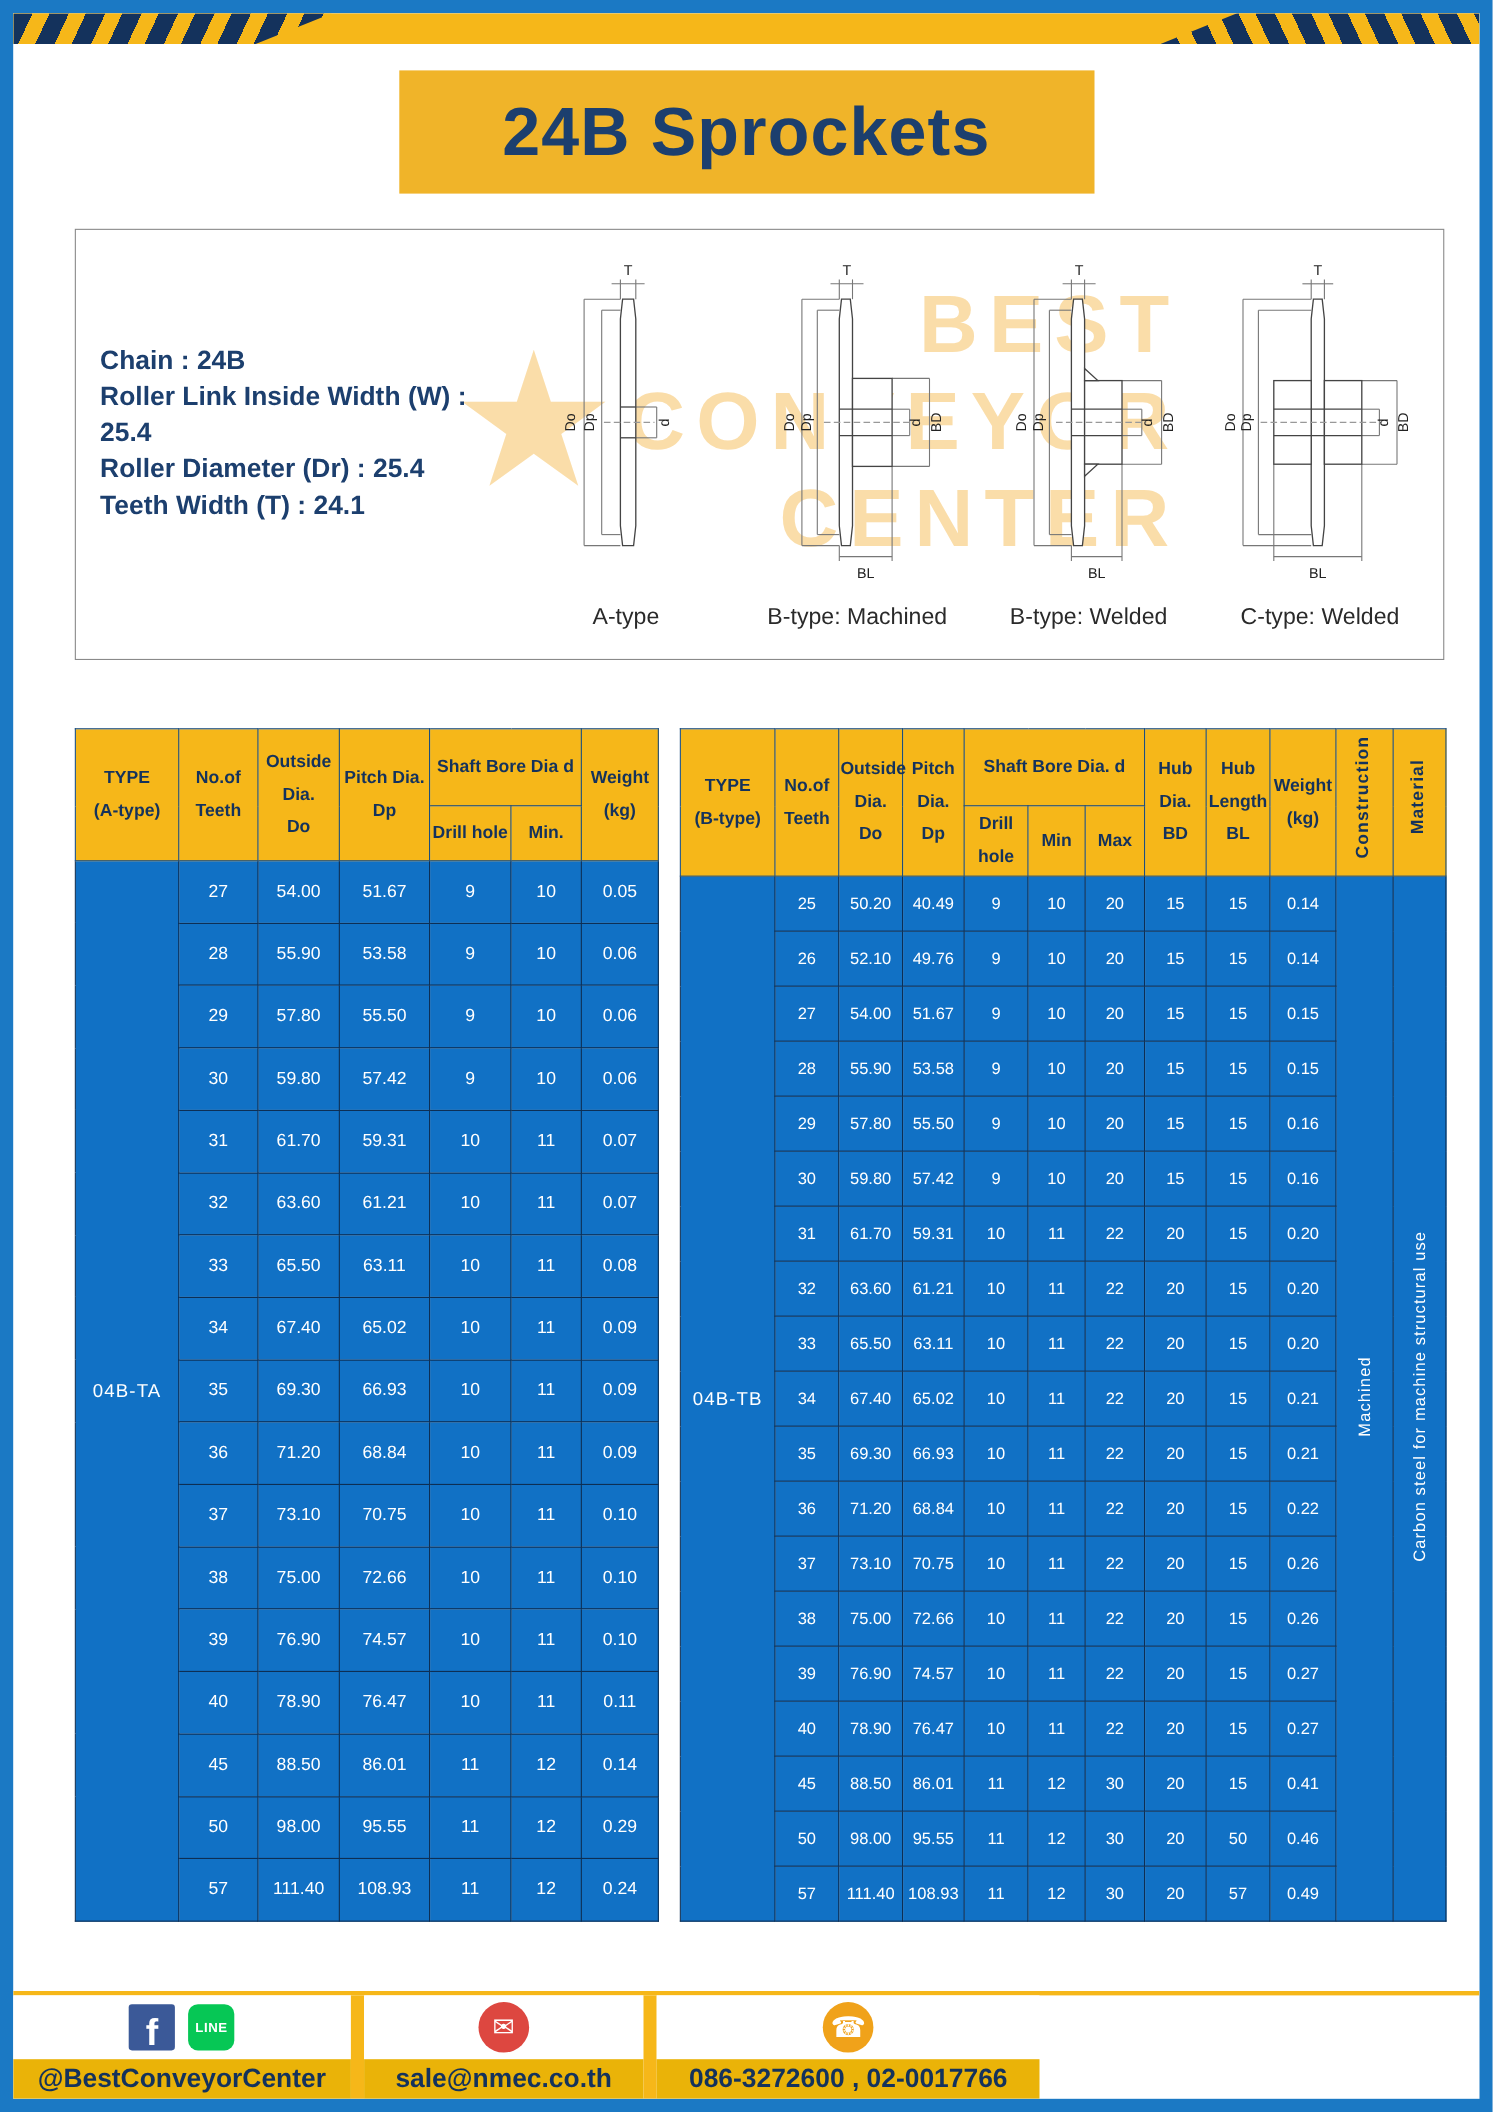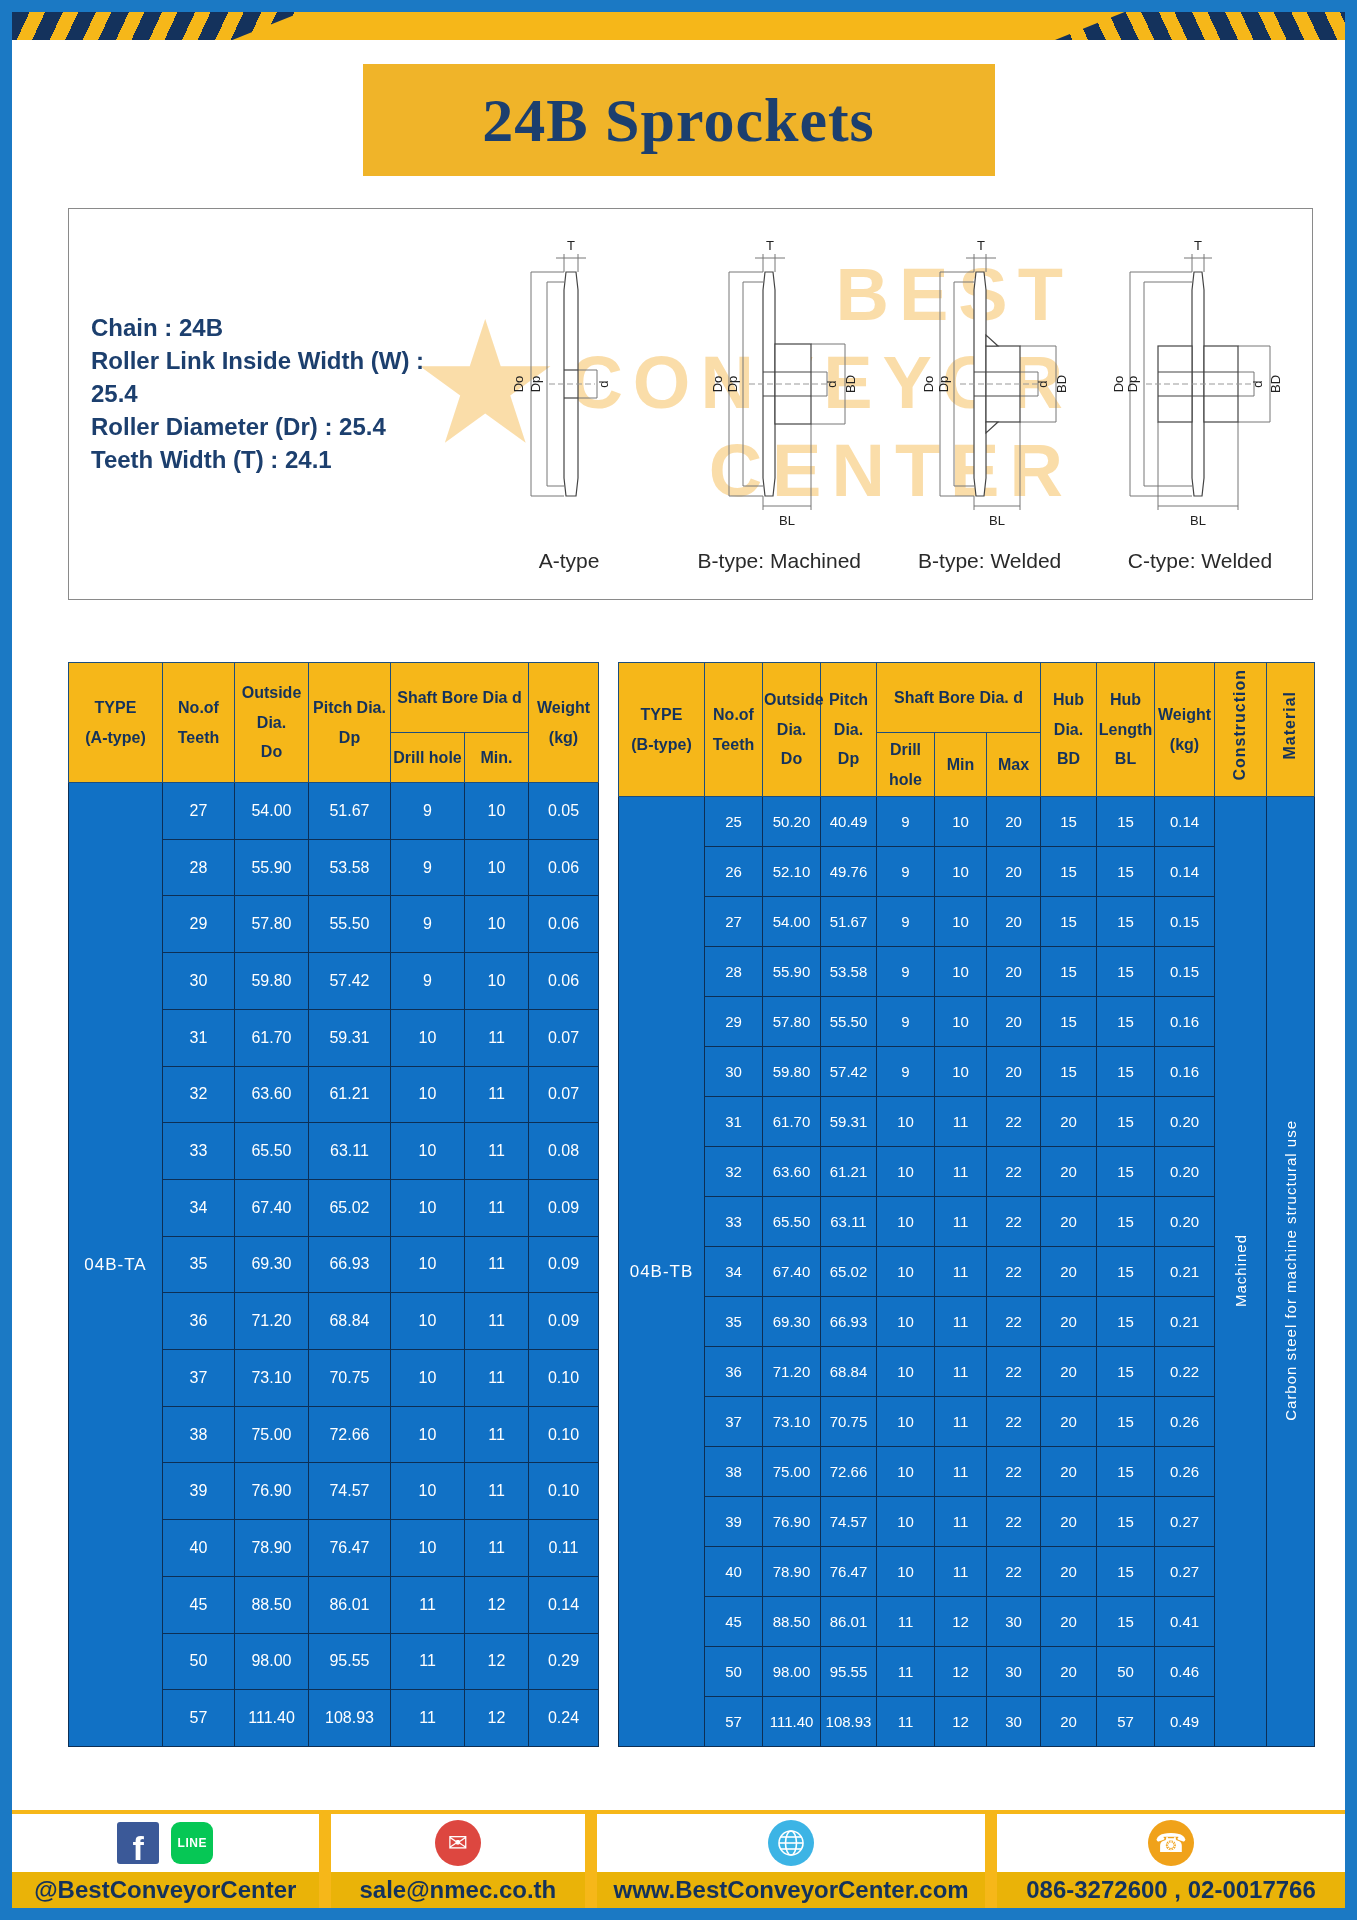--- a/index.html
+++ b/index.html
@@ -7,21 +7,21 @@
   .page { width:1357px; height:1920px; position:relative; background:#1b79c4; margin:0 auto; }
   .inner { position:absolute; inset:12px; background:#ffffff; overflow:hidden; }
 
   
   .topbar { position:absolute; top:0; left:0; right:0; height:28px; background:#f6b719; }
   .hz { position:absolute; top:0; height:100%; background:repeating-linear-gradient(115deg,#14325c 0 16px,#f6b719 16px 30px); }
   .hz-l { left:0; width:290px; clip-path:polygon(0 0,100% 0,76% 100%,0 100%); }
   .hz-r { right:0; width:290px; background:repeating-linear-gradient(65deg,#14325c 0 16px,#f6b719 16px 30px); clip-path:polygon(24% 0,100% 0,100% 100%,0 100%); }
 
   
-  .title-banner { position:absolute; top:52px; left:50%; transform:translateX(-50%); width:632px; height:112px; background:#f0b429; display:flex; align-items:center; justify-content:center;font-family:Liberation Serif, serif; }
+  .title-banner { position:absolute; top:52px; left:50%; transform:translateX(-50%); width:632px; height:112px; background:#f0b429; display:flex; align-items:center; justify-content:center; }
   .title-banner h1 { margin:0; font-size:62px; font-weight:800; color:#1c3f6e; letter-spacing:1px; }
 
   
   .spec-box { position:absolute; top:196px; left:56px; width:1245px; height:392px; border:1px solid #8a8a8a; display:flex; overflow:hidden; background:#fff; }
   .specs { width:400px; padding:102px 0 0 22px; color:#1c3f6e; font-weight:bold; font-size:24px; line-height:33px; position:relative; z-index:2; }
   .diagrams { flex:1; display:flex; justify-content:space-between; padding:10px 12px 2px 0; position:relative; z-index:2; }
   .fig { width:200px; display:flex; flex-direction:column; align-items:center; }
   .fig svg { width:200px; height:330px; }
   .fig-caption { font-size:21px; color:#2a2a2a; margin-top:0px; }
   .dim text { font-size:13px; fill:#222; }
@@ -698,36 +698,20 @@
           <div class="icon-line">LINE</div>
         </div>
         <div class="f-band">@BestConveyorCenter</div>
       </div>
       <div class="f-sec" style="flex-basis:20%">
         <div class="f-top">
           <div class="icon-round icon-mail">✉</div>
         </div>
         <div class="f-band">sale@nmec.co.th</div>
       </div>
-      <div class="f-sec" style="flex-basis:30%">
-        <div class="f-top">
-          <div class="icon-round icon-globe">
-            <svg width="30" height="30" viewBox="0 0 30 30">
-              <g stroke="#fff" fill="none" stroke-width="1.6">
-                <circle cx="15" cy="15" r="12"></circle>
-                <ellipse cx="15" cy="15" rx="5.5" ry="12"></ellipse>
-                <line x1="3" y1="15" x2="27" y2="15"></line>
-                <line x1="4.5" y1="9" x2="25.5" y2="9"></line>
-                <line x1="4.5" y1="21" x2="25.5" y2="21"></line>
-              </g>
-            </svg>
-          </div>
-        </div>
-        <div class="f-band">www.BestConveyorCenter.com</div>
-      </div>
       <div class="f-sec" style="flex-basis:27%">
         <div class="f-top">
           <div class="icon-round icon-phone">☎</div>
         </div>
         <div class="f-band">086-3272600 , 02-0017766</div>
       </div>
     </div>
 
   </div>
 </div>

